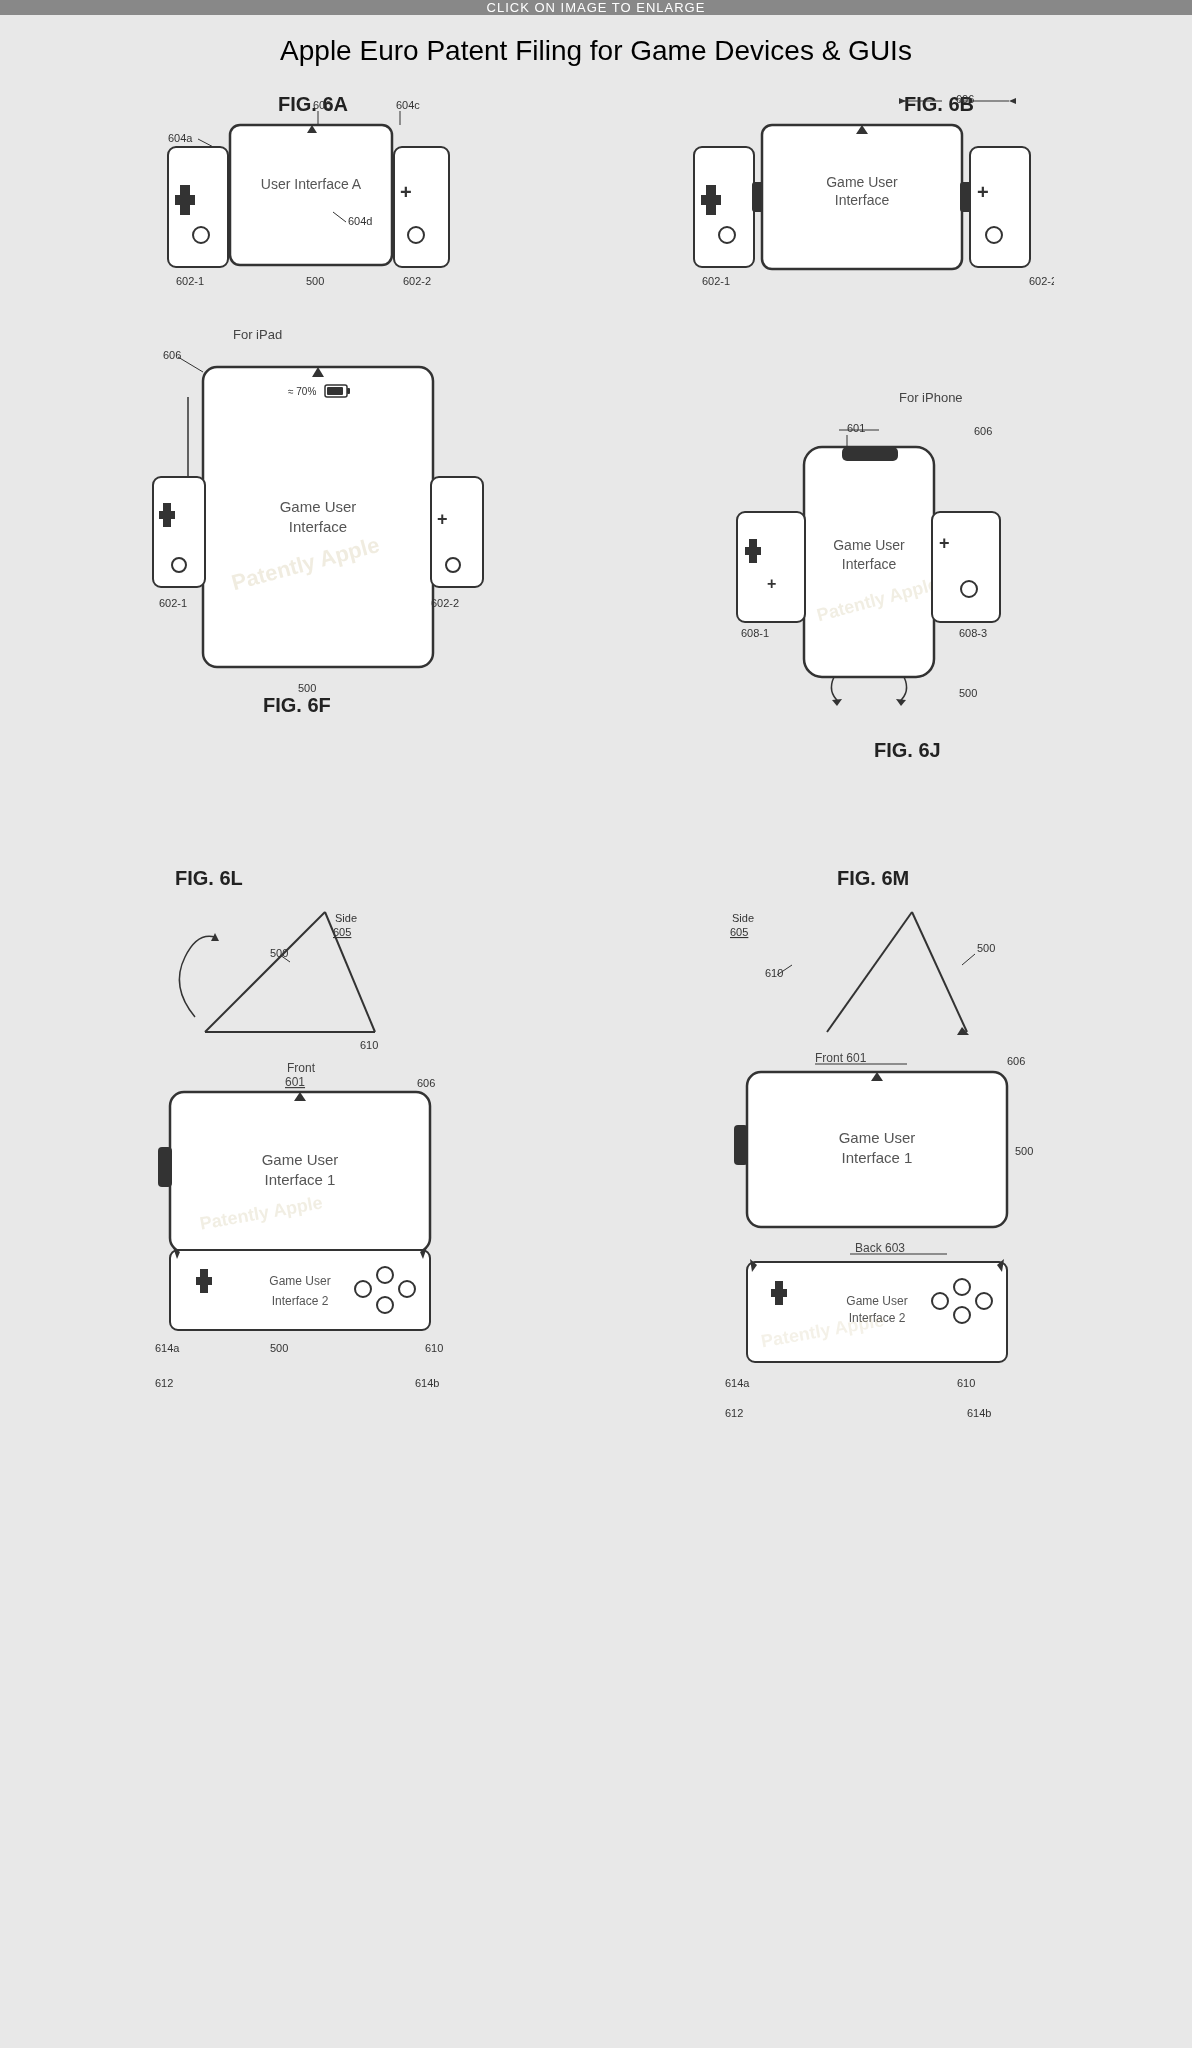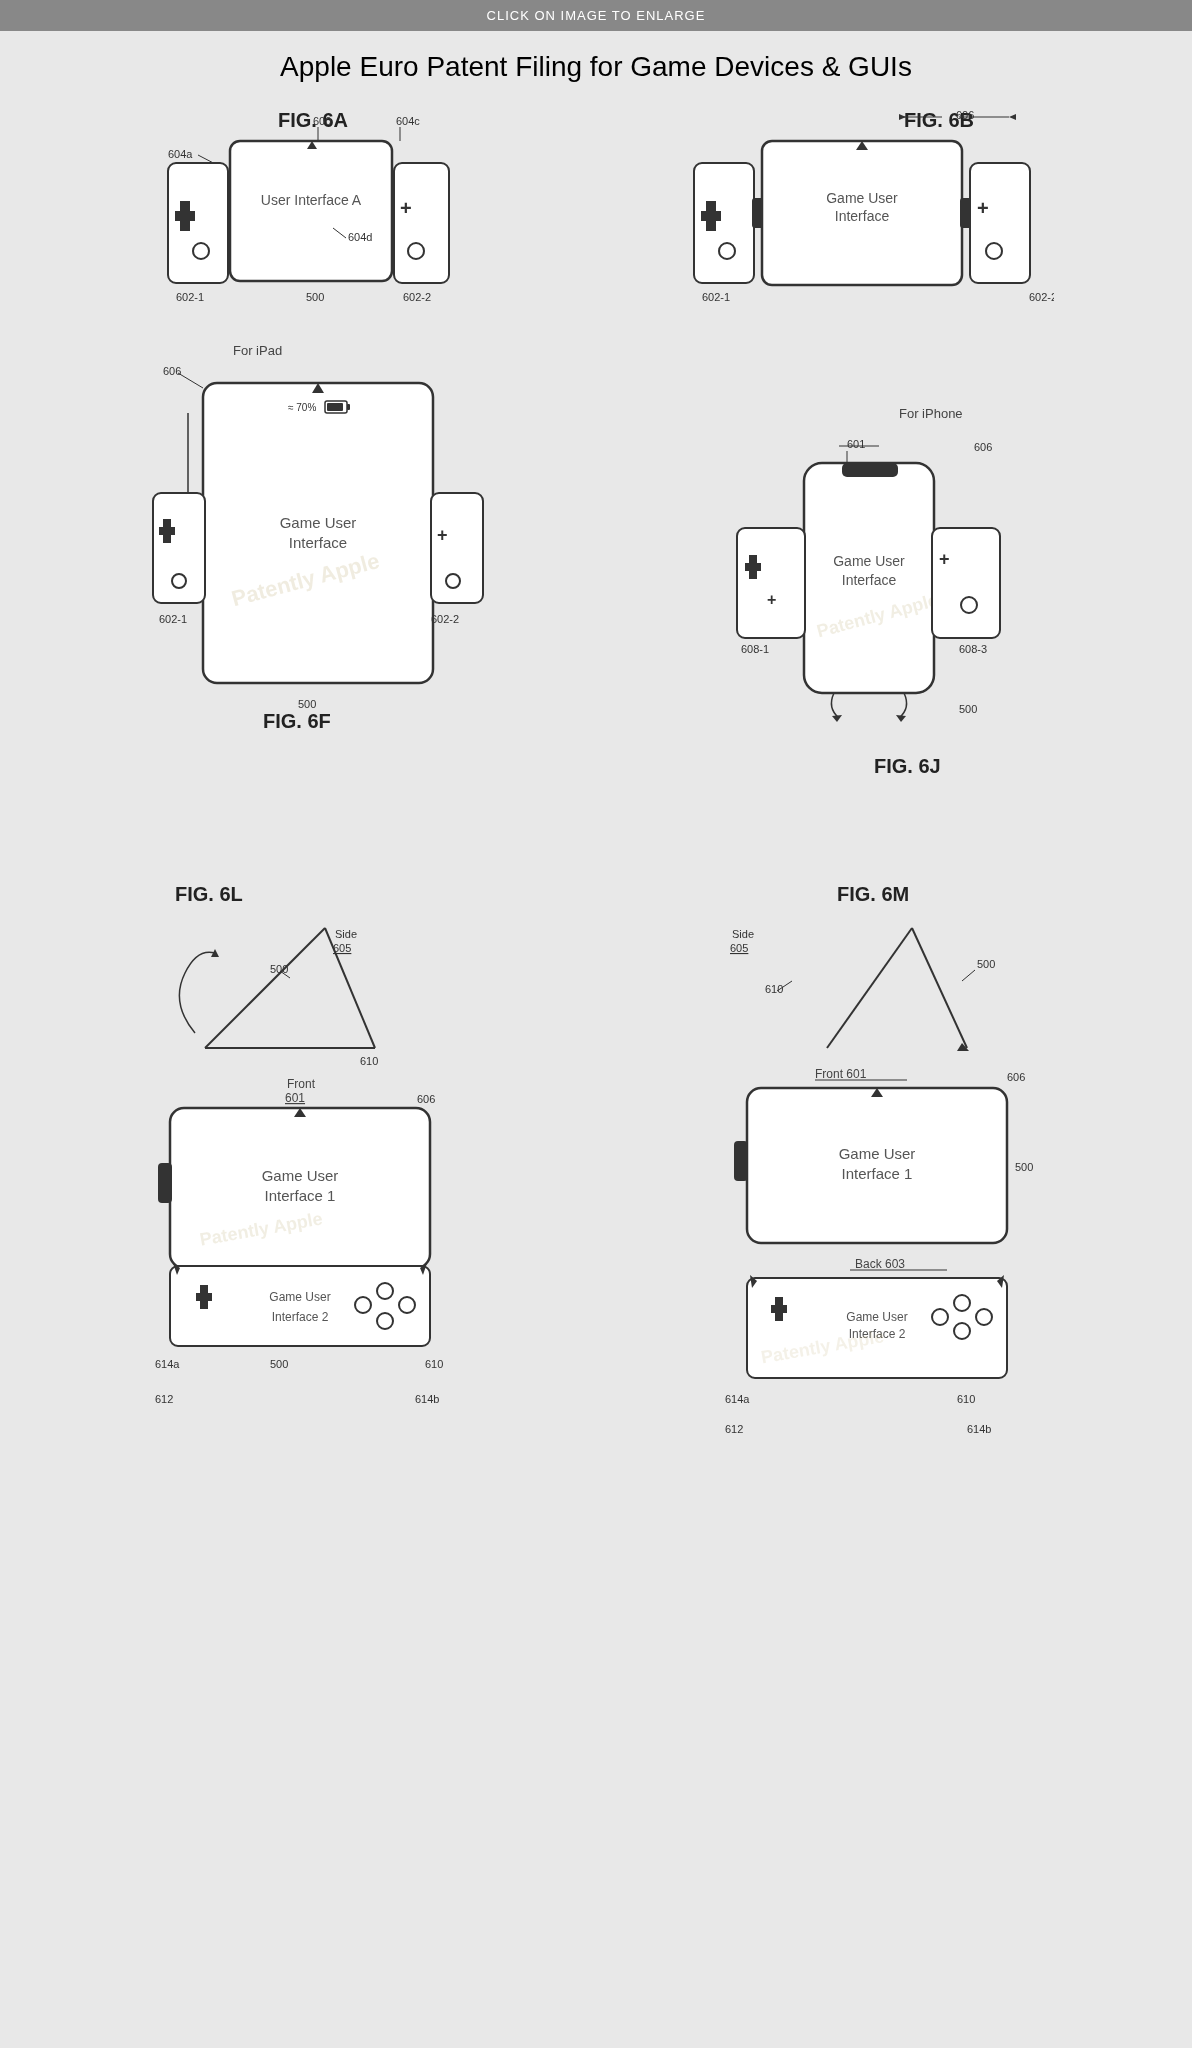--- a/index.html
+++ b/index.html
@@ -6,21 +6,20 @@
     body {
       background: #e8e8e8;
       font-family: Arial, sans-serif;
       width: 1192px;
       min-height: 2048px;
     }
     .top-bar {
       background: #888;
       color: #fff;
       text-align: center;
-      padding: 8px;
       font-size: 13px;
       letter-spacing: 1px;
     }
     .main-title {
       text-align: center;
       font-size: 28px;
       font-weight: 300;
       margin: 20px 0 10px;
       color: #000000;
     }

